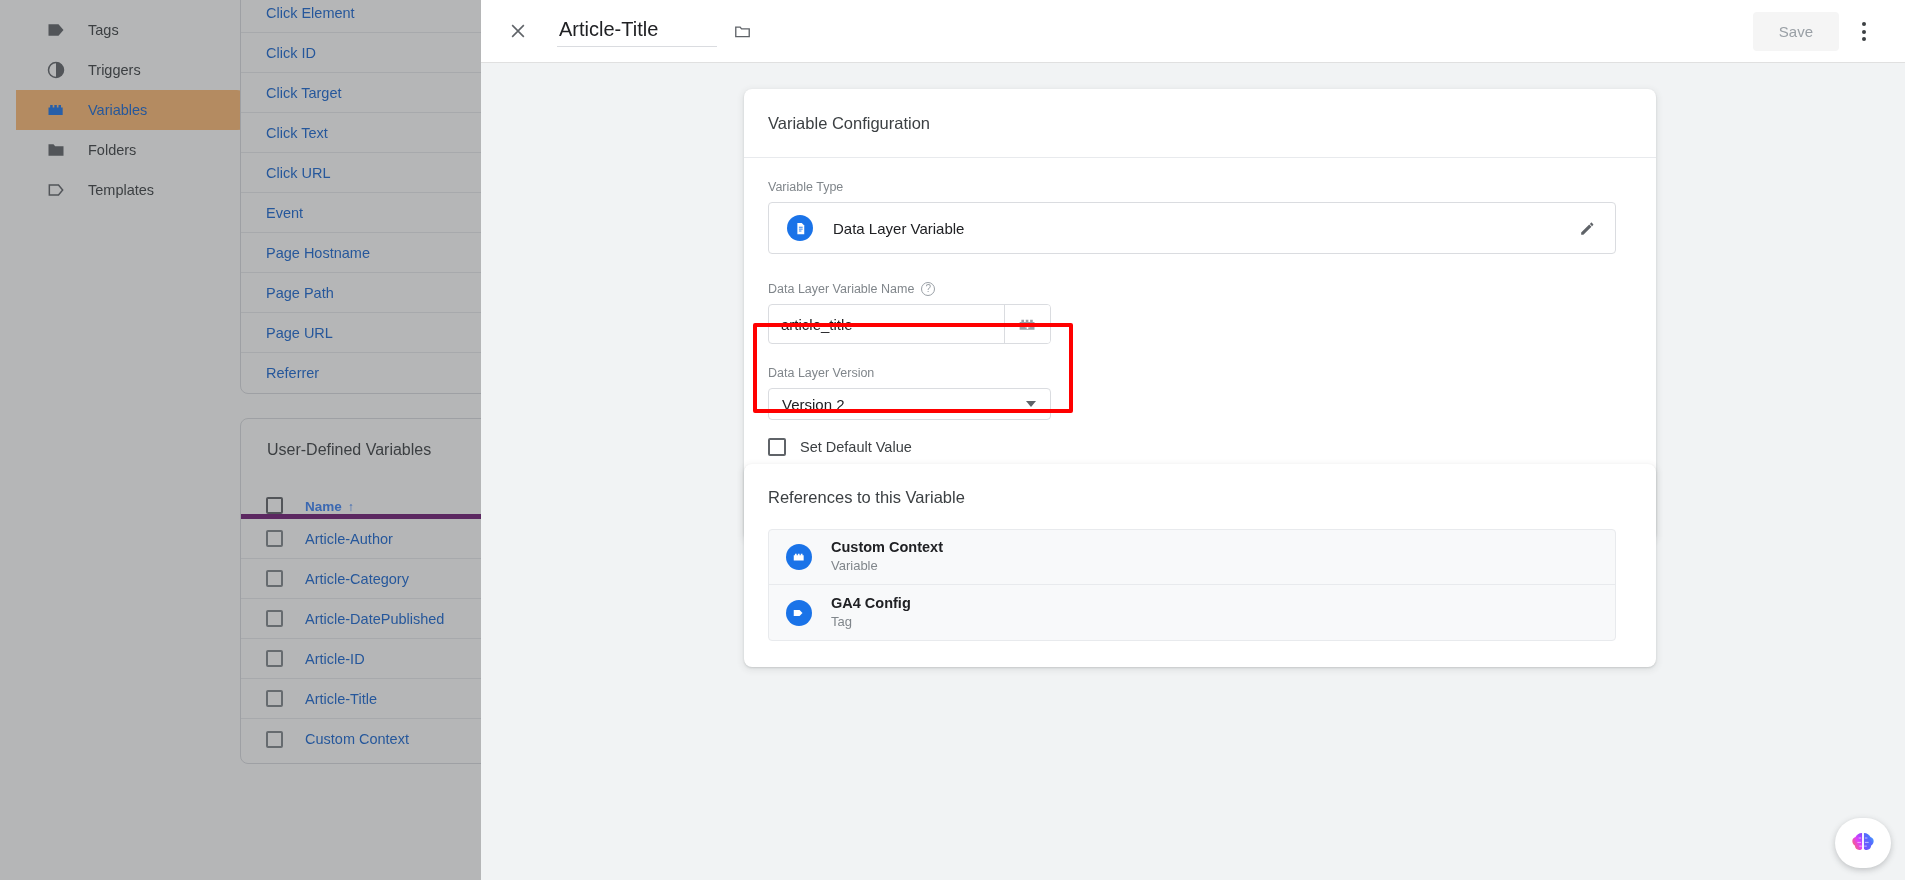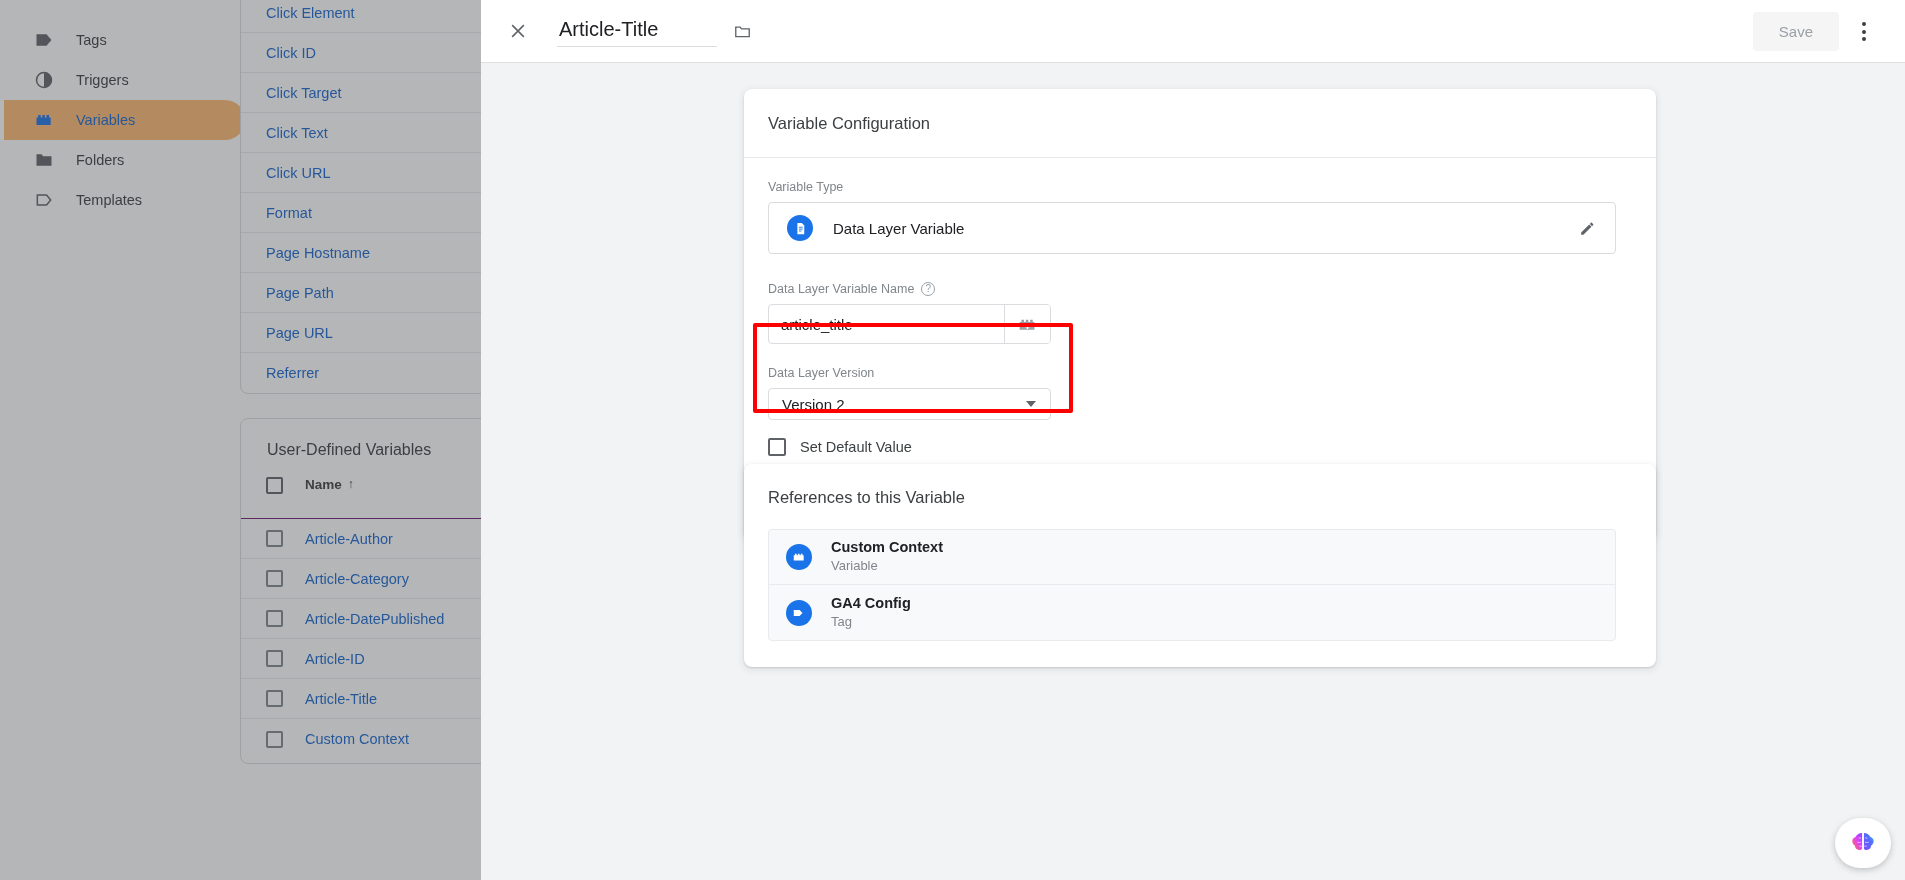--- a/index.html
+++ b/index.html
@@ -12,23 +12,23 @@
   }
 
   
   #bg-layer {
     position: absolute; inset: 0;
     background: #ffffff;
   }
   #bg-content { position: absolute; inset: 0; }
 
   .nav-rail {
-    position: absolute; left: 4px; top: 0; width: 255px; height: 880px;
+    position: absolute; left: 16px; top: 0; width: 255px; height: 880px;
     background: #ffffff;
-    padding-top: 12px;
+    padding-top: 2px;
   }
   .nav-item {
     display: flex; align-items: center;
     height: 40px; margin: 0 14px 0 0;
     border-radius: 0 20px 20px 0;
     padding-left: 30px; gap: 22px;
     color: #3c4043; font-size: 14.5px;
   }
   .nav-item.active { background: #fdba74; color: #1967d2; font-weight: 500; }
   .nav-item.active .nav-ico svg { fill: #1a73e8; }
@@ -56,24 +56,24 @@
     background: #fff;
     border: 1px solid #dadce0;
     border-radius: 8px;
     padding-bottom: 4px;
   }
   .udv-title {
     font-size: 16px; color: #3c4043;
     padding: 22px 0 18px 26px;
   }
   .udv-head {
-    display: flex; align-items: flex-start; height: 42px;
+    display: flex; align-items: flex-end; height: 42px;
     padding-left: 25px; gap: 22px;
-    border-bottom: 1px solid #701a75;
-    font-size: 13.5px; color: #404040; font-weight: 700;
+    border-bottom: 5px solid #701a75;
+    font-size: 13.5px; color: #3b82f6; font-weight: 700;
   }
   .udv-item {
     display: flex; align-items: center; height: 40px;
     padding-left: 25px; gap: 22px;
     border-bottom: 1px solid #e8eaed;
     font-size: 14.5px; color: #1967d2;
   }
   .udv-item:last-child { border-bottom: none; }
   .cbox {
     width: 17px; height: 17px; border: 2px solid #5f6368;
@@ -317,21 +317,21 @@
         <span>Templates</span>
       </div>
     </div>
 
     <div class="var-panel">
       <div class="var-row">Click Element</div>
       <div class="var-row">Click ID</div>
       <div class="var-row">Click Target</div>
       <div class="var-row">Click Text</div>
       <div class="var-row">Click URL</div>
-      <div class="var-row">Format</div>
+      <div class="var-row">Event</div>
       <div class="var-row">Page Hostname</div>
       <div class="var-row">Page Path</div>
       <div class="var-row">Page URL</div>
       <div class="var-row">Referrer</div>
     </div>
 
     <div class="udv-panel">
       <div class="udv-title">User-Defined Variables</div>
       <div class="udv-head">
         <span class="cbox"></span>

